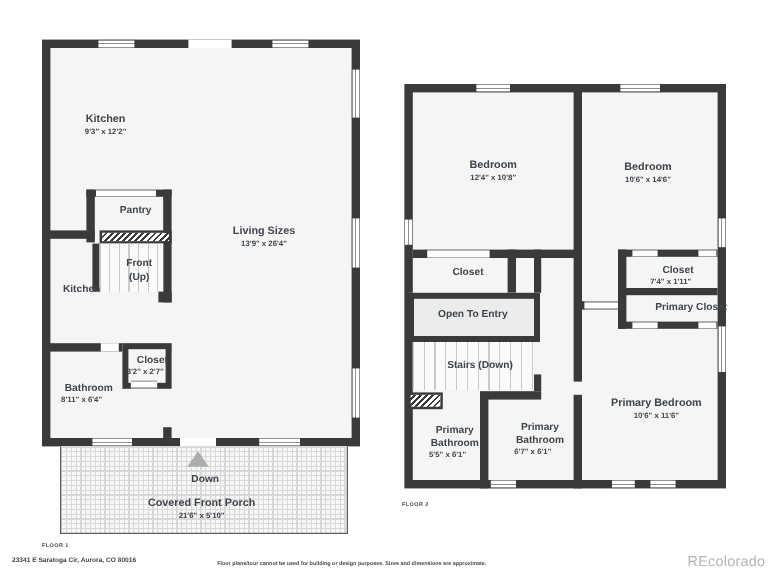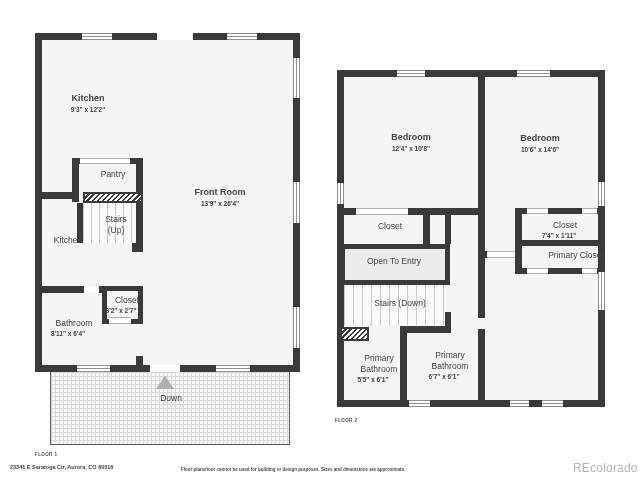--- a/index.html
+++ b/index.html
@@ -19,21 +19,21 @@
           background-image:repeating-linear-gradient(to right,#c9c9c9 0 1px,transparent 1px 8px);}
   .treads2{background-image:repeating-linear-gradient(to right,#c9c9c9 0 1px,transparent 1px 9px);}
   .box{position:absolute;box-sizing:border-box;border:5px solid #3a3a3a;background:#f5f5f5;}
   .otb{position:absolute;box-sizing:border-box;border:5px solid #3a3a3a;background:#ececec;}
   .porch{position:absolute;box-sizing:border-box;border:1px solid #5a5a5a;border-top:none;background-color:#f7f7f7;
          background-image:repeating-linear-gradient(to bottom,#d8d8d8 0 1px,transparent 1px 4px),
                           repeating-linear-gradient(to right,#d8d8d8 0 1px,transparent 1px 4px);}
   .tri{position:absolute;width:0;height:0;border-left:9px solid transparent;border-right:9px solid transparent;border-bottom:13px solid #adadad;}
   .lbl{position:absolute;transform:translate(-50%,-50%);text-align:center;color:#3e444b;white-space:nowrap;}
   .nm{font-size:9px;font-weight:700;line-height:1.3;}
-  .nm2{font-size:8.5px;font-weight:400;line-height:1.3;margin-left:12px;}
+  .nm2{font-size:8.5px;font-weight:700;line-height:1.3;margin-left:12px;}
   .dm{font-size:6.5px;font-weight:700;line-height:1.5;}
   .tag{position:absolute;font-size:4.5px;font-weight:700;color:#4a4a4a;letter-spacing:.4px;}
   .addr{position:absolute;font-size:5.5px;font-weight:700;color:#3e444b;}
   .disc{position:absolute;font-size:4.5px;font-weight:600;color:#4a4a4a;}
   .brand{position:absolute;font-size:12px;font-weight:400;color:#b5b5b5;letter-spacing:.2px;}
 </style>
 </head>
 <body>
 
 <div id="canvas">
@@ -70,40 +70,44 @@
     <i class="tri" style="left:156px;top:376px"></i>
 
     <div class="lbl" style="left:88px;top:104px">
       <div class="nm">Kitchen</div>
       <div class="dm">9'3" x 12'2"</div>
     </div>
     <div class="lbl" style="left:107px;top:175px">
       <div class="nm2">Pantry</div>
     </div>
     <div class="lbl" style="left:110px;top:225px">
-      <div class="nm2">Stairs</div>
+      <div class="nm2">Front</div>
       <div class="nm2">(Up)</div>
     </div>
     <div class="lbl" style="left:62px;top:241px">
       <div class="nm2">Kitchen</div>
     </div>
     <div class="lbl" style="left:220px;top:198px">
-      <div class="nm">Front Room</div>
+      <div class="nm">Living Sizes</div>
       <div class="dm">13'9" x 26'4"</div>
     </div>
     <div class="lbl" style="left:121px;top:305px">
       <div class="nm2">Closet</div>
       <div class="dm">3'2" x 2'7"</div>
     </div>
     <div class="lbl" style="left:68px;top:328px">
       <div class="nm2">Bathroom</div>
       <div class="dm">8'11" x 6'4"</div>
     </div>
     <div class="lbl" style="left:165px;top:399px">
       <div class="nm2">Down</div>
+    </div>
+    <div class="lbl" style="left:168px;top:424px">
+      <div class="nm">Covered Front Porch</div>
+      <div class="dm">21'6" x 5'10"</div>
     </div>
     <div class="tag" style="left:35px;top:452px">FLOOR 1</div>
   </div>
 
   <div class="abs" style="left:0;top:0;width:640px;height:480px">
     <div class="shell" style="left:337px;top:70px;width:268px;height:337px"></div>
 
     <i class="w" style="left:478px;top:70px;width:7px;height:248px"></i>
     <i class="w" style="left:344px;top:208px;width:141px;height:7px"></i>
     <i class="doorh" style="left:356px;top:208px;width:52px;height:7px"></i>
@@ -164,20 +168,24 @@
     <div class="lbl" style="left:373px;top:369px">
       <div class="nm2">Primary</div>
       <div class="nm2">Bathroom</div>
       <div class="dm">5'5" x 6'1"</div>
     </div>
     <div class="lbl" style="left:444px;top:366px">
       <div class="nm2">Primary</div>
       <div class="nm2">Bathroom</div>
       <div class="dm">6'7" x 6'1"</div>
     </div>
+    <div class="lbl" style="left:547px;top:341px">
+      <div class="nm">Primary Bedroom</div>
+      <div class="dm">10'6" x 11'6"</div>
+    </div>
     <div class="tag" style="left:335px;top:418px">FLOOR 2</div>
   </div>
 
   <div class="addr" style="left:10px;top:464px">23341 E Saratoga Cir, Aurora, CO 80016</div>
   <div class="disc" style="left:181px;top:467px">Floor plans/tour cannot be used for building or design purposes. Sizes and dimensions are approximate.</div>
   <div class="brand" style="left:573px;top:461px">REcolorado</div>
 
 </div>
 
 </body></html>

